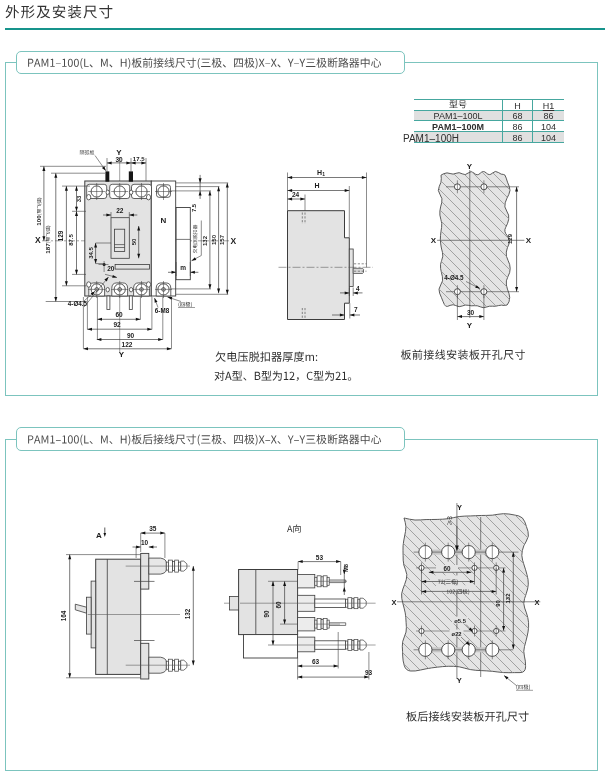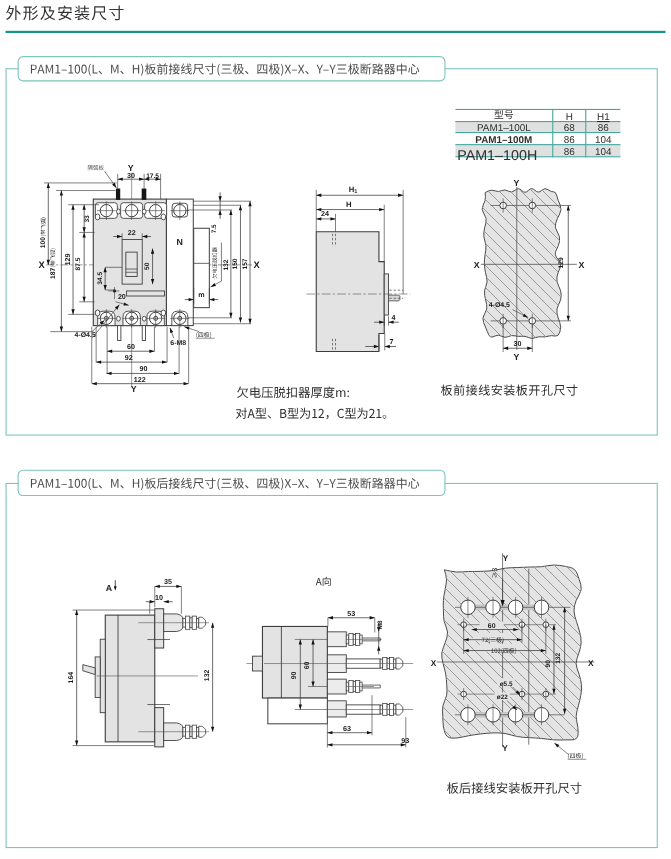--- a/index.html
+++ b/index.html
@@ -16,21 +16,21 @@
     <div style="position:absolute;left:502px;top:99.2px;width:1px;height:43.5px;background:#46a79f;"></div>
     <div style="position:absolute;left:532.1px;top:99.2px;width:1px;height:43.5px;background:#46a79f;"></div>
     <div class="t" style="left:517.5px;top:100.5px;transform:translateX(-50%);font-size:9px;">H</div>
     <div class="t" style="left:548.5px;top:100.5px;transform:translateX(-50%);font-size:9px;text-decoration:underline;">H1</div>
     <div class="t" style="left:458px;top:111.2px;transform:translateX(-50%);font-size:9px;">PAM1–100L</div>
     <div class="t" style="left:517.5px;top:111.2px;transform:translateX(-50%);font-size:9px;">68</div>
     <div class="t" style="left:548.5px;top:111.2px;transform:translateX(-50%);font-size:9px;">86</div>
     <div class="t" style="left:458px;top:121.85000000000001px;transform:translateX(-50%);font-size:9px;font-weight:bold;">PAM1–100M</div>
     <div class="t" style="left:517.5px;top:121.85000000000001px;transform:translateX(-50%);font-size:9px;">86</div>
     <div class="t" style="left:548.5px;top:121.85000000000001px;transform:translateX(-50%);font-size:9px;">104</div>
-    <div class="t" style="left:452px;top:132.5px;transform:translateX(-50%);font-size:13px;">PAM1–100H</div>
+    <div class="t" style="left:431px;top:132.5px;transform:translateX(-50%);font-size:10px;">PAM1–100H</div>
     <div class="t" style="left:517.5px;top:132.5px;transform:translateX(-50%);font-size:9px;">86</div>
     <div class="t" style="left:548.5px;top:132.5px;transform:translateX(-50%);font-size:9px;">104</div>
     <svg width="610" height="781" viewBox="0 0 610 781" style="position:absolute;left:0;top:0">
       <line x1="119.7" y1="157.0" x2="119.7" y2="352.0" stroke="#555" stroke-width="0.55" opacity="1"></line>
       <line x1="42.0" y1="240.8" x2="229.0" y2="240.8" stroke="#555" stroke-width="0.55" stroke-dasharray="7 2 2 2" opacity="1"></line>
       <rect x="84.8" y="181.0" width="66.5" height="115.0" fill="#e3e3e3" stroke="#3c3c3c" stroke-width="1.0"></rect>
       <rect x="151.3" y="181.0" width="24.4" height="115.0" fill="#fff" stroke="#3c3c3c" stroke-width="0.9"></rect>
       <rect x="86.7" y="184.3" width="20.0" height="14.2" fill="#fff" stroke="#3c3c3c" stroke-width="0.8" rx="2.5"></rect>
       <rect x="109.7" y="184.3" width="20.0" height="14.2" fill="#fff" stroke="#3c3c3c" stroke-width="0.8" rx="2.5"></rect>
       <rect x="131.5" y="184.3" width="20.0" height="14.2" fill="#fff" stroke="#3c3c3c" stroke-width="0.8" rx="2.5"></rect>

